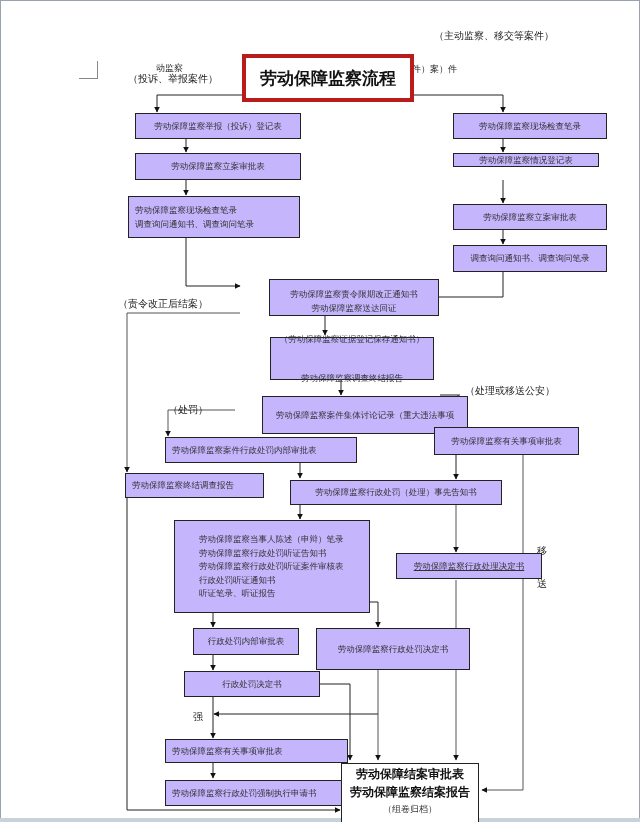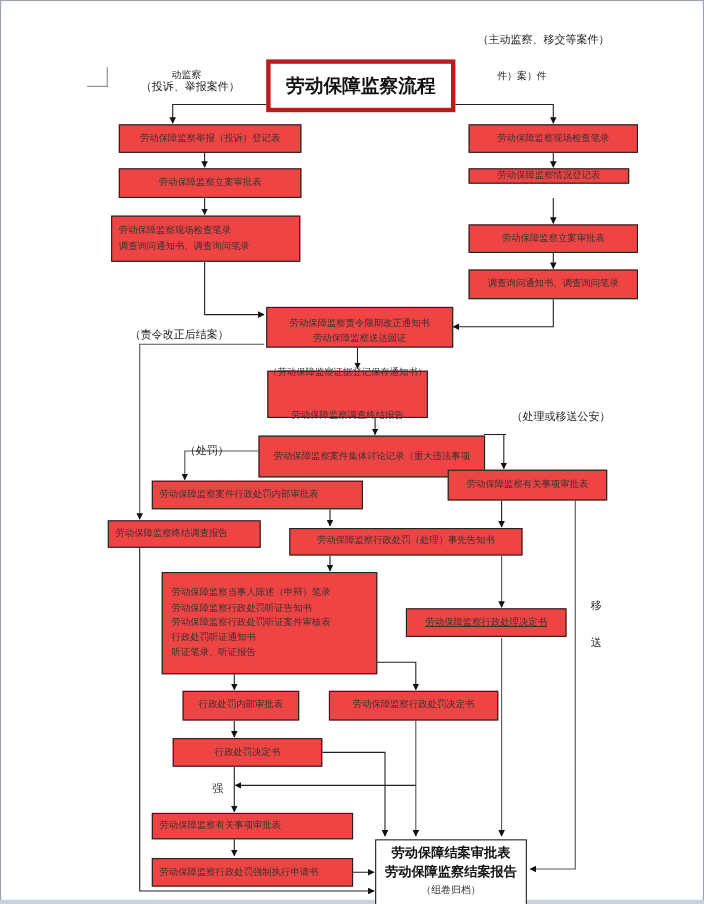--- a/index.html
+++ b/index.html
@@ -1,23 +1,23 @@
 <!DOCTYPE html>
 <html><head>
 <meta charset="utf-8">
 <style>
   html, body { margin:0; padding:0; }
   body { width:640px; height:822px; position:relative; background:#ffffff; overflow:hidden;
          font-family:"DejaVu Sans", sans-serif; color:#222; }
   .frame { position:absolute; left:0; top:0; width:638px; height:820px; border:1px solid #9aa3ad; }
   .bottom-bar { position:absolute; left:0; top:818px; width:640px; height:4px; background:#c8d2dc; }
   svg.lines { position:absolute; left:0; top:0; width:640px; height:822px; }
-  .box { position:absolute; border:1px solid #222; background:#ef4444; box-sizing:border-box;
+  .box { position:absolute; border:1px solid #222; background:#c4b5fd; box-sizing:border-box;
          font-size:8.5px; line-height:1.25; color:#333; display:flex; flex-direction:column;
-         justify-content:center; align-items:center; text-align:center; }
+         justify-content:center; align-items:center; text-align:center;margin-left:27px; }
   .box.left { align-items:flex-start; text-align:left; padding-left:6px; }
   .box .ln { white-space:nowrap; }
   .box.multi .ln { margin:1.5px 0; }
   .lbl { position:absolute; font-size:10px; color:#222; white-space:nowrap;font-family:Liberation Mono, monospace; }
   .title-box { position:absolute; left:242px; top:54px; width:172px; height:48px; border:4px solid #b91c1c;
                box-sizing:border-box; display:flex; align-items:center; justify-content:center;
                font-family:"DejaVu Serif", serif; font-size:17px; font-weight:bold; color:#111; }
   .final-box { position:absolute; left:341px; top:763px; width:138px; height:62px; border:1px solid #222;
                box-sizing:border-box; background:#fff; display:flex; flex-direction:column; align-items:center; }
   .final-box .b { font-family:"DejaVu Serif", serif; font-weight:bold; font-size:12px; color:#111; line-height:1.4; white-space:nowrap; }
@@ -83,21 +83,21 @@
     <path d="M213 763 V778" marker-end="url(#ah)"></path>
     <path d="M320 793 H340" marker-end="url(#ah)"></path>
 
     <path d="M127 497 V810 H340" marker-end="url(#ah)"></path>
   </g>
 </svg>
 
 <div class="lbl" style="left:128px;top:38px;margin-top:34px;">（投诉、举报案件）</div>
 <div class="lbl" style="left:156px;top:62px;font-size:9px;">动监察</div>
 <div class="lbl" style="left:434px;top:29px;">（主动监察、移交等案件）</div>
-<div class="lbl" style="left:452px;top:63px;font-size:9px;">件）案）件</div>
+<div class="lbl" style="left:412px;top:63px;font-size:9px;">件）案）件</div>
 
 <div class="title-box">劳动保障监察流程</div>
 
 <div class="box" style="left:108px;top:113px;width:166px;height:26px;">
   <span class="ln">劳动保障监察举报（投诉）登记表</span>
 </div>
 <div class="box" style="left:108px;top:153px;width:166px;height:27px;">
   <span class="ln">劳动保障监察立案审批表</span>
 </div>
 <div class="box left multi" style="left:101px;top:196px;width:172px;height:42px;">
@@ -115,71 +115,71 @@
   <span class="ln">劳动保障监察立案审批表</span>
 </div>
 <div class="box" style="left:426px;top:245px;width:154px;height:27px;">
   <span class="ln">调查询问通知书、调查询问笔录</span>
 </div>
 
 <div class="box multi" style="left:242px;top:279px;width:170px;height:37px;justify-content:flex-end;">
   <span class="ln">劳动保障监察责令限期改正通知书</span>
   <span class="ln">劳动保障监察送达回证</span>
 </div>
-<div class="box multi" style="left:243px;top:337px;width:146px;height:43px;gap:25px;">
+<div class="box multi" style="left:243px;top:337px;width:164px;height:43px;gap:25px;">
   <span class="ln">（劳动保障监察证据登记保存通知书）</span>
   <span class="ln">劳动保障监察调查终结报告</span>
 </div>
 <div class="box" style="left:235px;top:396px;width:206px;height:38px;">
   <span class="ln">劳动保障监察案件集体讨论记录（重大违法事项</span>
 </div>
 
 <div class="lbl" style="left:118px;top:297px;">（责令改正后结案）</div>
 <div class="lbl" style="left:168px;top:403px;">（处罚）</div>
-<div class="lbl" style="left:465px;top:372px;">（处理或移送公安）</div>
+<div class="lbl" style="left:465px;top:384px;">（处理或移送公安）</div>
 <div class="lbl" style="left:537px;top:544px;">移</div>
 <div class="lbl" style="left:537px;top:577px;">送</div>
 <div class="lbl" style="left:193px;top:710px;">强</div>
 
 <div class="box left" style="left:138px;top:437px;width:192px;height:26px;">
   <span class="ln">劳动保障监察案件行政处罚内部审批表</span>
 </div>
 <div class="box left" style="left:98px;top:473px;width:139px;height:25px;justify-content:center;">
   <span class="ln">劳动保障监察终结调查报告</span>
 </div>
 <div class="box" style="left:263px;top:480px;width:212px;height:25px;">
   <span class="ln">劳动保障监察行政处罚（处理）事先告知书</span>
 </div>
-<div class="box left multi" style="left:147px;top:520px;width:196px;height:93px;padding-left:8px;">
+<div class="box left multi" style="left:147px;top:520px;width:196px;height:93px;padding-left:24px;">
   <span class="ln">劳动保障监察当事人陈述（申辩）笔录</span>
   <span class="ln">劳动保障监察行政处罚听证告知书</span>
   <span class="ln">劳动保障监察行政处罚听证案件审核表</span>
   <span class="ln">行政处罚听证通知书</span>
   <span class="ln">听证笔录、听证报告</span>
 </div>
 <div class="box" style="left:166px;top:628px;width:106px;height:27px;">
   <span class="ln">行政处罚内部审批表</span>
 </div>
-<div class="box" style="left:299px;top:628px;width:154px;height:27px;">
+<div class="box" style="left:289px;top:628px;width:154px;height:42px;">
   <span class="ln">劳动保障监察行政处罚决定书</span>
 </div>
 <div class="box" style="left:157px;top:671px;width:136px;height:26px;">
   <span class="ln">行政处罚决定书</span>
 </div>
 <div class="box left" style="left:138px;top:739px;width:183px;height:24px;">
   <span class="ln">劳动保障监察有关事项审批表</span>
 </div>
 <div class="box left" style="left:138px;top:780px;width:183px;height:26px;">
   <span class="ln">劳动保障监察行政处罚强制执行申请书</span>
 </div>
 
 <div class="box" style="left:407px;top:427px;width:145px;height:28px;">
   <span class="ln">劳动保障监察有关事项审批表</span>
 </div>
 <div class="box" style="left:369px;top:553px;width:146px;height:26px;text-decoration:underline;">
   <span class="ln">劳动保障监察行政处理决定书</span>
 </div>
 
 <div class="final-box">
-  <span class="b" style="margin-top:3px;">劳动保障结案审批表</span>
+  <span class="b" style="margin-top:3px;font-family:Liberation Mono, monospace;">劳动保障结案审批表</span>
   <span class="b">劳动保障监察结案报告</span>
   <span class="s">（组卷归档）</span>
 </div>
 
 </body></html>

